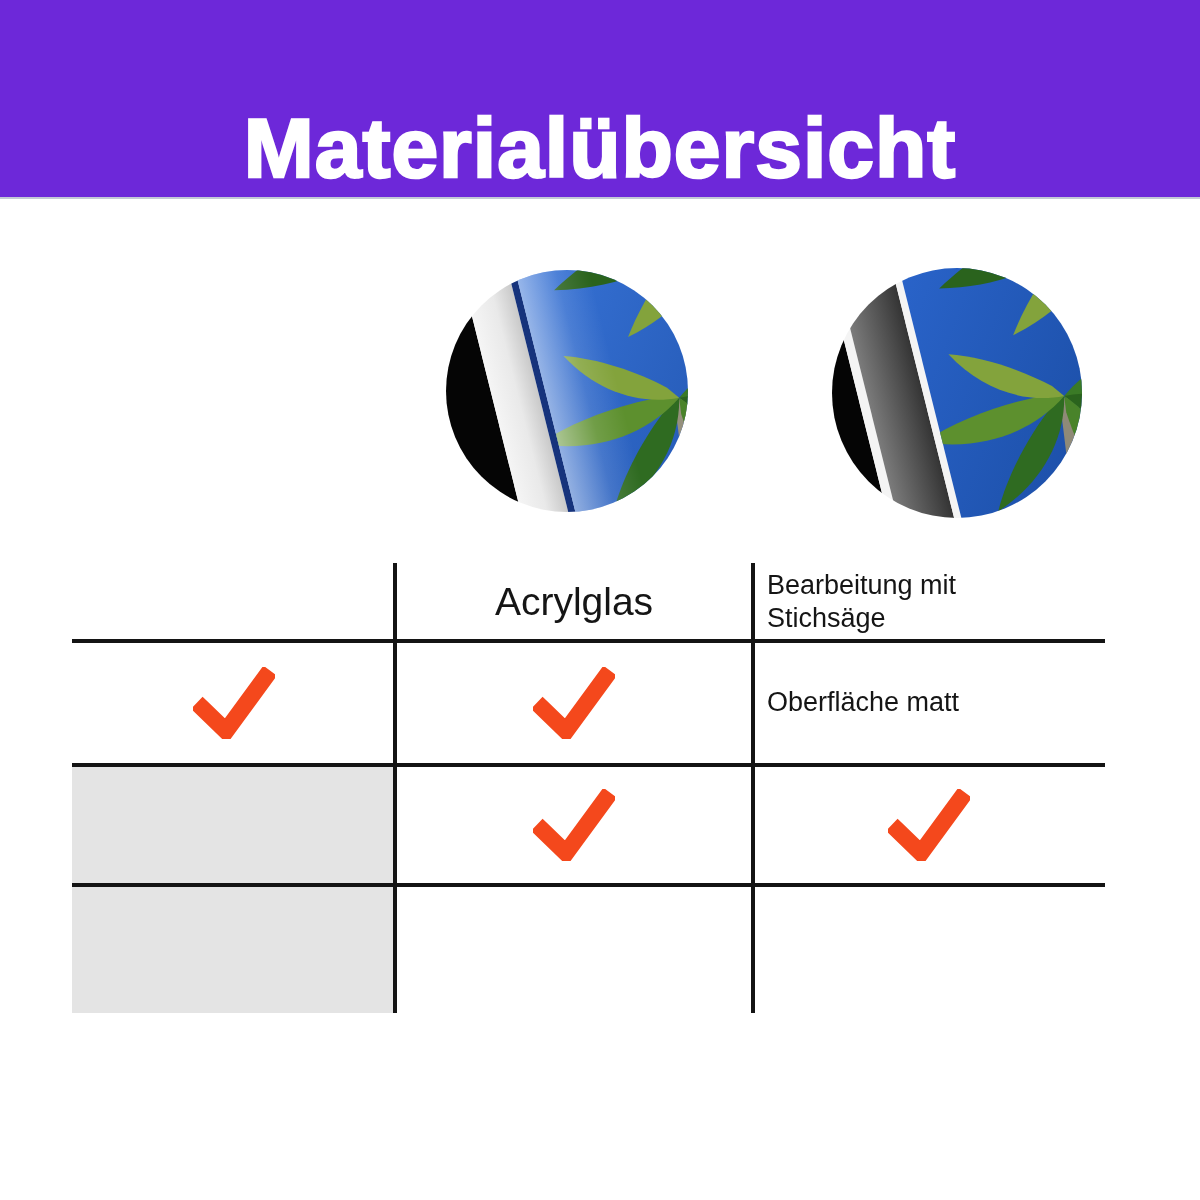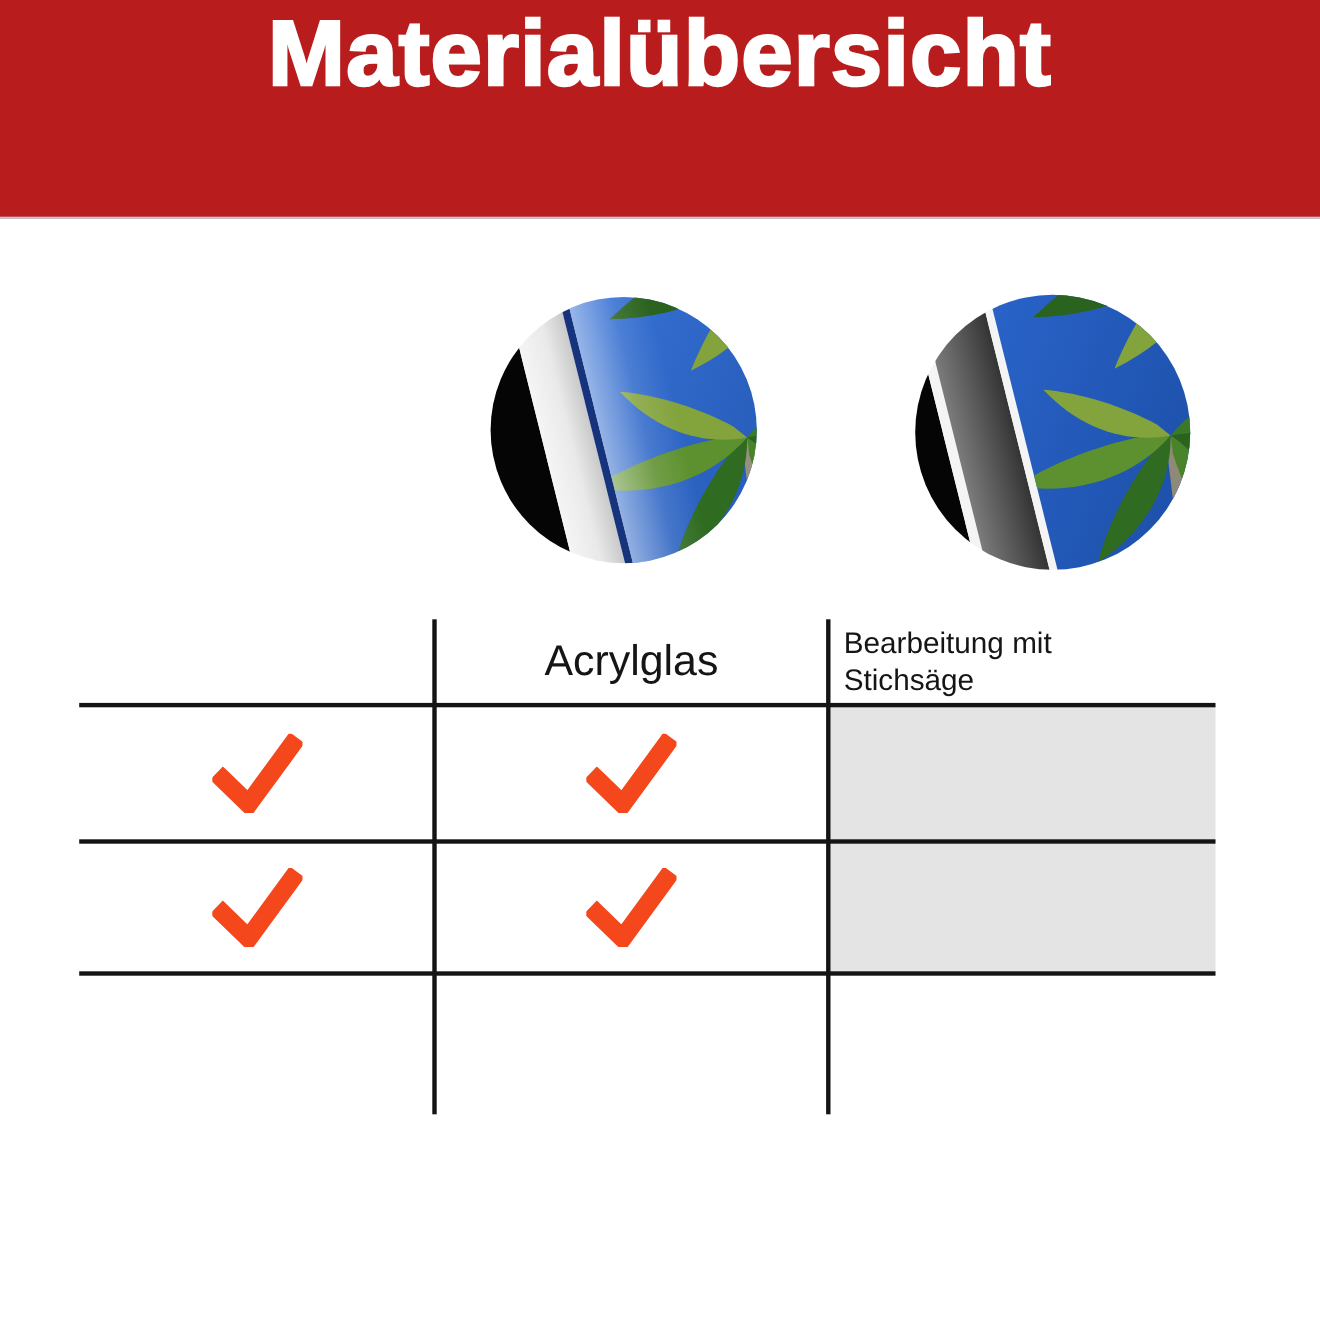--- a/index.html
+++ b/index.html
@@ -6,23 +6,23 @@
   body{
     width:1200px;height:1200px;position:relative;overflow:hidden;
     background:#ffffff;
     font-family:"Liberation Sans", sans-serif;
     color:#151515;
   }
 
   
   .banner{
     position:absolute;left:0;top:0;width:1200px;height:197px;
-    background:#b91c1c;
+    background:#6d28d9;
     border-bottom:2px solid #c3c9d6;
-    display:flex;align-items:flex-start;justify-content:center;
+    display:flex;align-items:flex-end;justify-content:center;
   }
   .banner h1{
     margin:0;color:#ffffff;font-size:84px;font-weight:700;
     letter-spacing:1px;
     -webkit-text-stroke:2.5px #ffffff;
   }
 
   
   .sample{
     position:absolute;border-radius:50%;overflow:hidden;
@@ -174,20 +174,21 @@
       <svg class="check-icon" viewBox="0 0 100 90">
           <path d="M11 52 L40 80 L89 13"></path>
         </svg>
     </div>
     <div class="cell has-check">
       <svg class="check-icon" viewBox="0 0 100 90">
           <path d="M11 52 L40 80 L89 13"></path>
         </svg>
     </div>
 
+    <div class="cell label">Oberfläche matt</div>
     <div class="cell cell-empty">
       
     </div>
     <div class="cell has-check">
       <svg class="check-icon" viewBox="0 0 100 90">
           <path d="M11 52 L40 80 L89 13"></path>
         </svg>
     </div>
 
     <div class="cell has-check">

